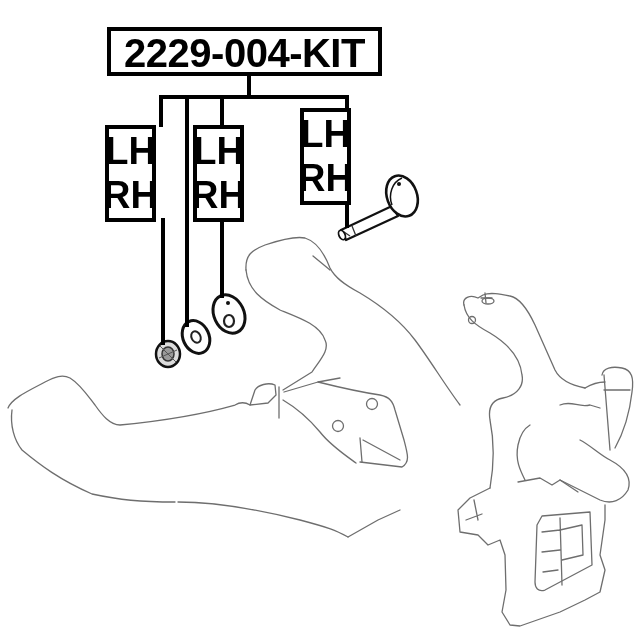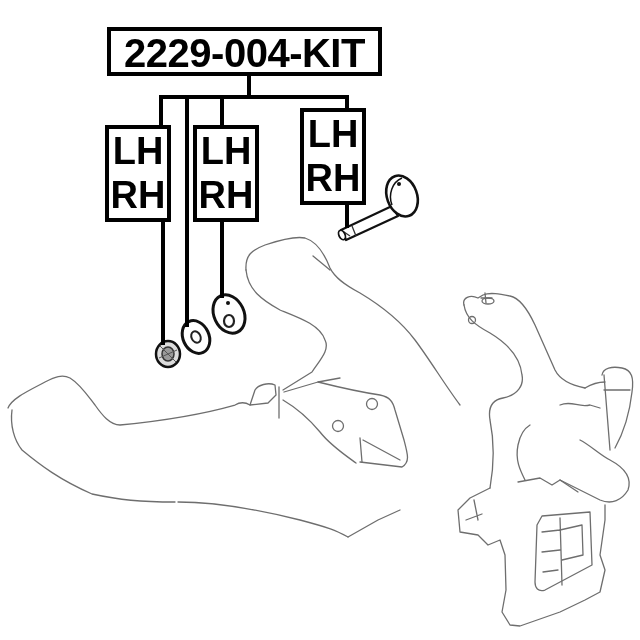--- a/index.html
+++ b/index.html
@@ -4,21 +4,21 @@
 <style>
   html, body { margin: 0; padding: 0; background: #ffffff; }
   body { width: 640px; height: 640px; position: relative; overflow: hidden; font-family: "Liberation Sans", sans-serif; }
   #diagram { position: absolute; left: 0; top: 0; width: 640px; height: 640px; }
   .label-box {
     position: absolute; box-sizing: border-box; border: 4px solid #000; background: #fff;
     display: flex; flex-direction: column; align-items: center; justify-content: flex-start;
     font-weight: bold; color: #000; font-family: "Liberation Sans", sans-serif;
   }
   #title-box { left: 107px; top: 27px; width: 275px; height: 49px; font-size: 40px; letter-spacing: -0.5px; }
-  .side-box { width: 66px; height: 97px; font-size: 38px; line-height: 44px; }
+  .side-box { width: 51px; height: 97px; font-size: 38px; line-height: 44px; }
   #box-1 { left: 105px; top: 125px; }
   #box-2 { left: 193px; top: 125px; }
   #box-3 { left: 300px; top: 108px; }
 </style>
 </head>
 <body>
 
 <svg id="diagram" viewBox="0 0 640 640" xmlns="http://www.w3.org/2000/svg">
 
   <g fill="none" stroke="#6e6e6e" stroke-width="1.3" stroke-linejoin="round" stroke-linecap="round">

